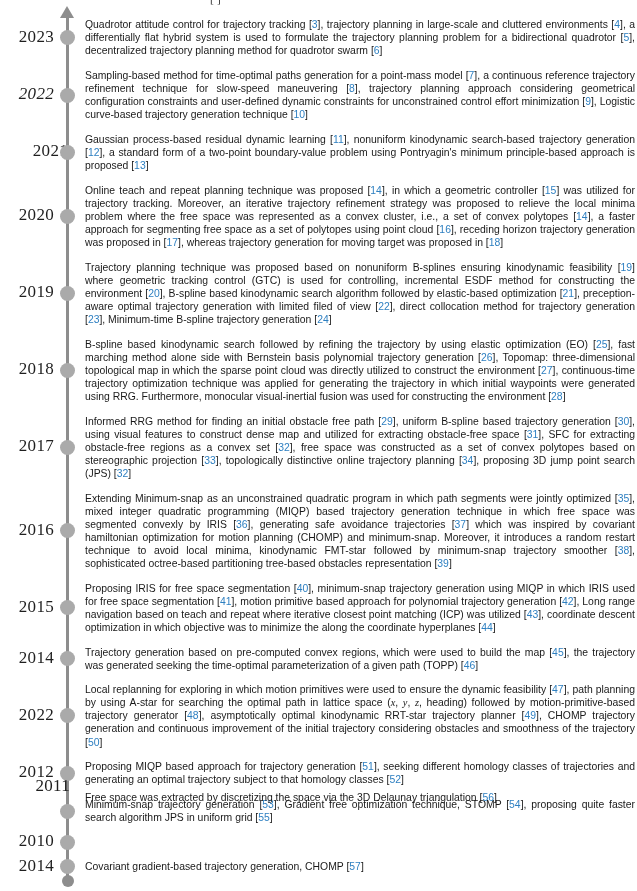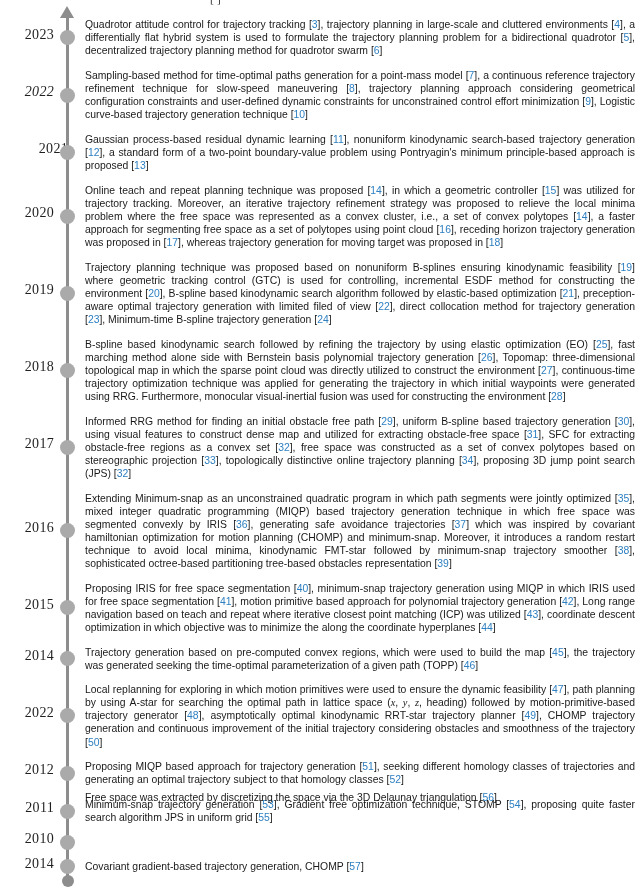--- a/index.html
+++ b/index.html
@@ -71,21 +71,21 @@
     left: 0;
     width: 637px;
     box-sizing: border-box;
   }
   .year-label {
     position: absolute;
     left: 0;
     width: 54px;
     text-align: right;
     font-family: "Liberation Serif", "DejaVu Serif", serif;
-    font-size: 14px;
+    font-size: 17px;
     color: #1f1f1f;
     letter-spacing: .3px;
   }
   .node-dot {
     position: absolute;
     left: 59.5px;
     width: 15px;
     height: 15px;
     border-radius: 50%;
     background: #aaaaaa;
@@ -178,21 +178,21 @@
         <div class="year-label" style="top: 704.95px;">2022</div>
         <div class="node-dot" style="top: 708.45px;"></div>
         <div class="entry-text" style="top: 683.2px;">Local replanning for exploring in which motion primitives were used to ensure the dynamic feasibility [<span class="cite">47</span>], path planning by using A-star for searching the optimal path in lattice space (<span class="mathvar">x</span>, <span class="mathvar">y</span>, <span class="mathvar">z</span>, heading) followed by motion-primitive-based trajectory generator [<span class="cite">48</span>], asymptotically optimal kinodynamic RRT-star trajectory planner [<span class="cite">49</span>], CHOMP trajectory generation and continuous improvement of the initial trajectory considering obstacles and smoothness of the trajectory [<span class="cite">50</span>]</div>
       </div>
       <div class="row">
         <div class="year-label" style="top: 762.3px;">2012</div>
         <div class="node-dot" style="top: 765.8px;"></div>
         <div class="entry-text" style="top: 760.2px;">Proposing MIQP based approach for trajectory generation [<span class="cite">51</span>], seeking different homology classes of trajectories and generating an optimal trajectory subject to that homology classes [<span class="cite">52</span>]</div>
       </div>
       <div class="row">
-        <div class="year-label" style="top: 800px;">2011</div>
+        <div class="year-label" style="top: 776px; padding-left: 16px;">2011</div>
         <div class="node-dot" style="top: 803.5px;"></div>
         <div class="entry-text" style="top: 797.9px;">Minimum-snap trajectory generation [<span class="cite">53</span>], Gradient free optimization technique, STOMP [<span class="cite">54</span>], proposing quite faster search algorithm JPS in uniform grid [<span class="cite">55</span>]</div>
       </div>
       <div class="row">
         <div class="year-label" style="top: 831.15px;">2010</div>
         <div class="node-dot" style="top: 834.65px;"></div>
         <div class="entry-text" style="top: 791px;">Free space was extracted by discretizing the space via the 3D Delaunay triangulation [<span class="cite">56</span>]</div>
       </div>
       <div class="row">
         <div class="year-label" style="top: 855.75px;">2014</div>

